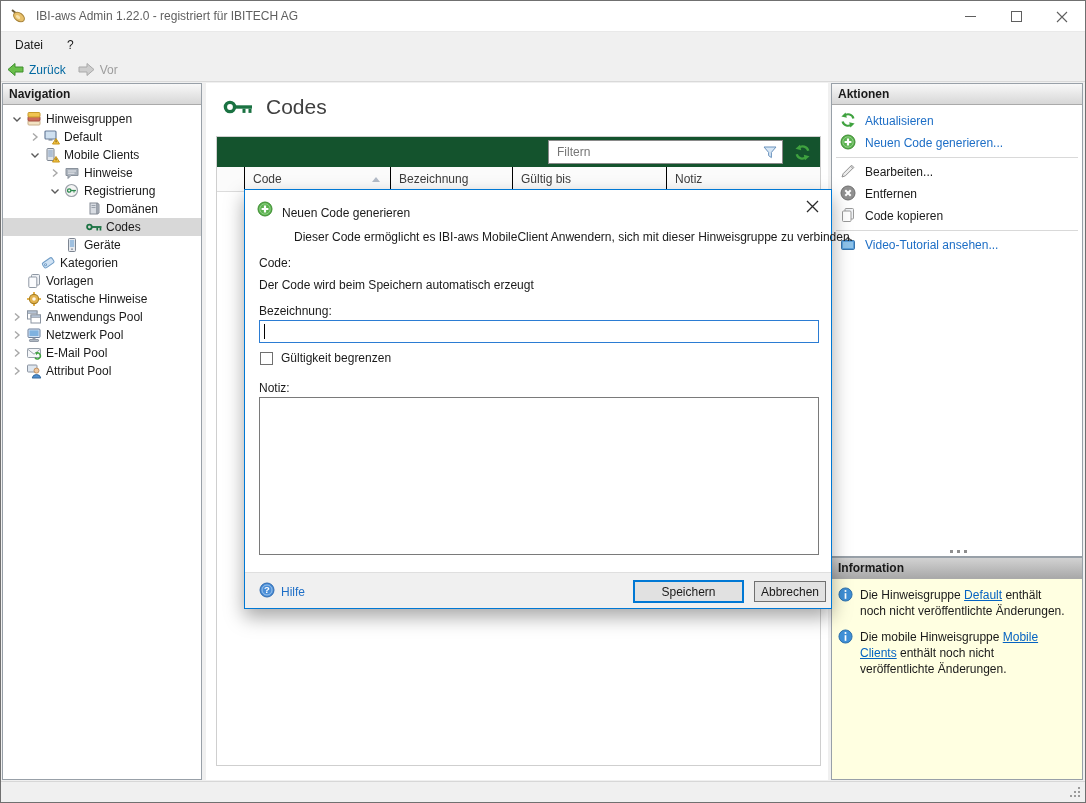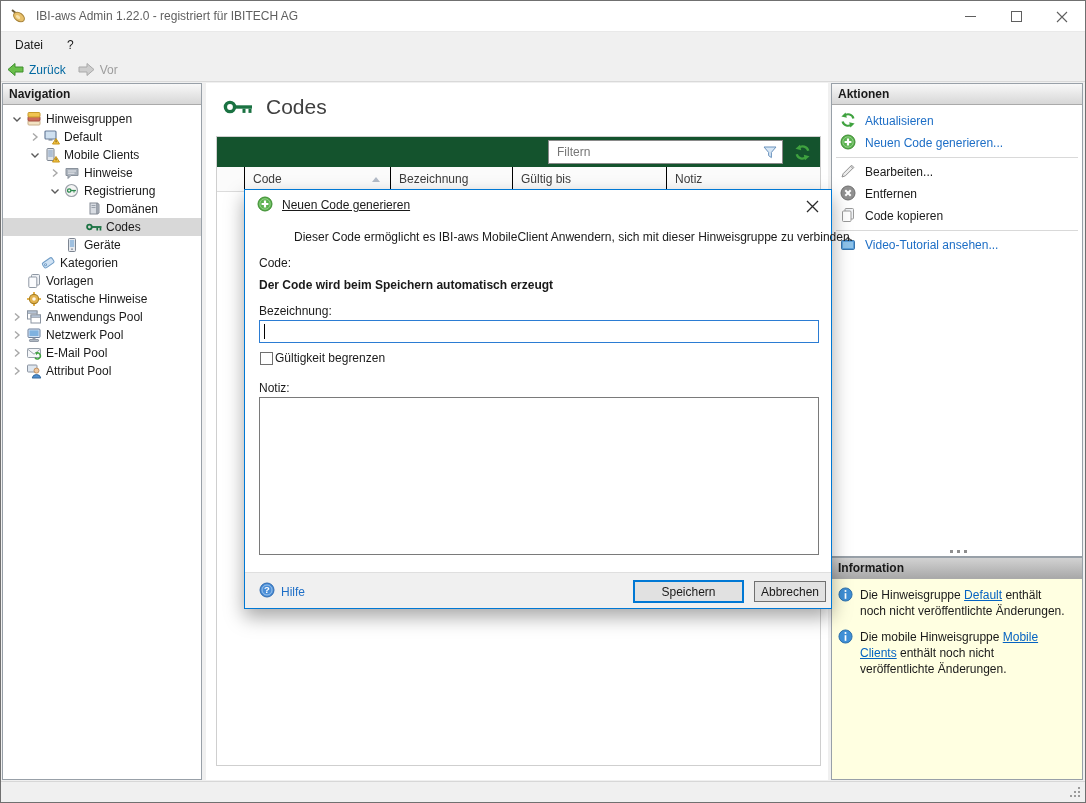--- a/index.html
+++ b/index.html
@@ -68,33 +68,33 @@
 
   .info-panel { left:830px; top:556px; width:252px; height:223px; }
   .info-body { background:#ffffe1; height:calc(100% - 21px); padding:8px 6px; }
   .info-item { display:flex; gap:7px; margin-bottom:10px; }
   .info-item .itext { line-height:16px; width:208px; }
   .info-link { color:#0563c1; text-decoration:underline; cursor:pointer; }
 
   
   .dialog { position:absolute; left:243px; top:188px; width:588px; height:420px; background:#ffffff;
             border:1px solid #0078d4; box-shadow:0 8px 18px rgba(0,0,0,0.35); z-index:10; }
-  .dlg-title { position:absolute; left:0; top:0; width:100%; height:30px; display:flex; align-items:center;text-decoration:underline; }
+  .dlg-title { position:absolute; left:0; top:0; width:100%; height:30px; display:flex; align-items:flex-end; }
   .dlg-title .dicon { margin:0 9px 0 12px; }
   .dlg-close { position:absolute; right:10px; top:7px; width:18px; height:18px;
                display:flex; align-items:center; justify-content:center; }
   .dlg-desc { position:absolute; left:14px; top:40px; width:565px;margin-left:35px; }
   .dlg-code-label { position:absolute; left:14px; top:66px; }
-  .dlg-code-hint { position:absolute; left:14px; top:88px; font-weight:bold; }
+  .dlg-code-hint { position:absolute; left:14px; top:88px; font-weight:normal; }
   .dlg-name-label { position:absolute; left:14px; top:114px; }
   .dlg-name-wrap { position:absolute; left:14px; top:130px; width:560px; height:23px; }
   .dlg-name-wrap input { width:100%; height:100%; border:1px solid #2b7cd3; padding:0 5px; font-size:12px;
                          font-family:"Liberation Sans", sans-serif; }
   .caret { position:absolute; left:5px; top:4px; width:1px; height:15px; background:#000; }
-  .dlg-check-row { position:absolute; left:15px; top:161px; display:flex; align-items:center; gap:2px; }
+  .dlg-check-row { position:absolute; left:15px; top:161px; display:flex; align-items:center; gap:8px; }
   .checkbox { width:13px; height:13px; border:1px solid #707070; background:#ffffff; display:inline-block; }
   .dlg-note-label { position:absolute; left:14px; top:191px; }
   .dlg-note { position:absolute; left:14px; top:207px; width:560px; height:158px; }
   .dlg-note textarea { width:100%; height:100%; border:1px solid #7a7a7a; resize:none;
                        font-family:"Liberation Sans", sans-serif; font-size:12px; padding:4px; }
   .dlg-footer { position:absolute; left:0; bottom:0; width:100%; height:36px; background:#f0f0f0;
                 border-top:1px solid #dfdfdf; }
   .help-link { position:absolute; left:14px; top:9px; display:flex; align-items:center; gap:6px; color:#1d6ec6; }
   .btn { position:absolute; background:#e1e1e1; font-size:12px; font-family:"Liberation Sans", sans-serif;
          display:flex; align-items:center; justify-content:center; cursor:default; }

